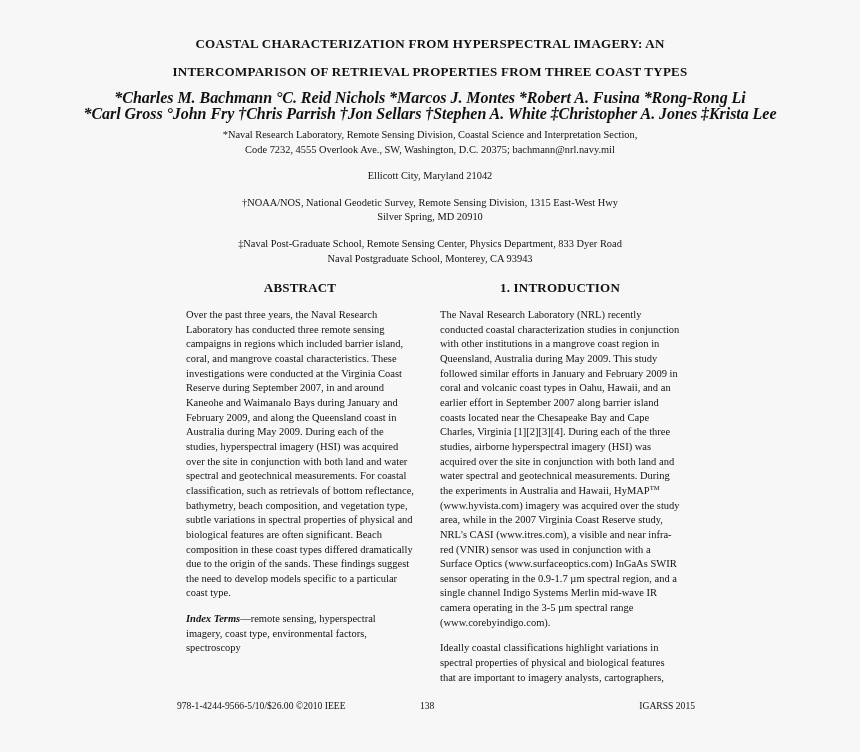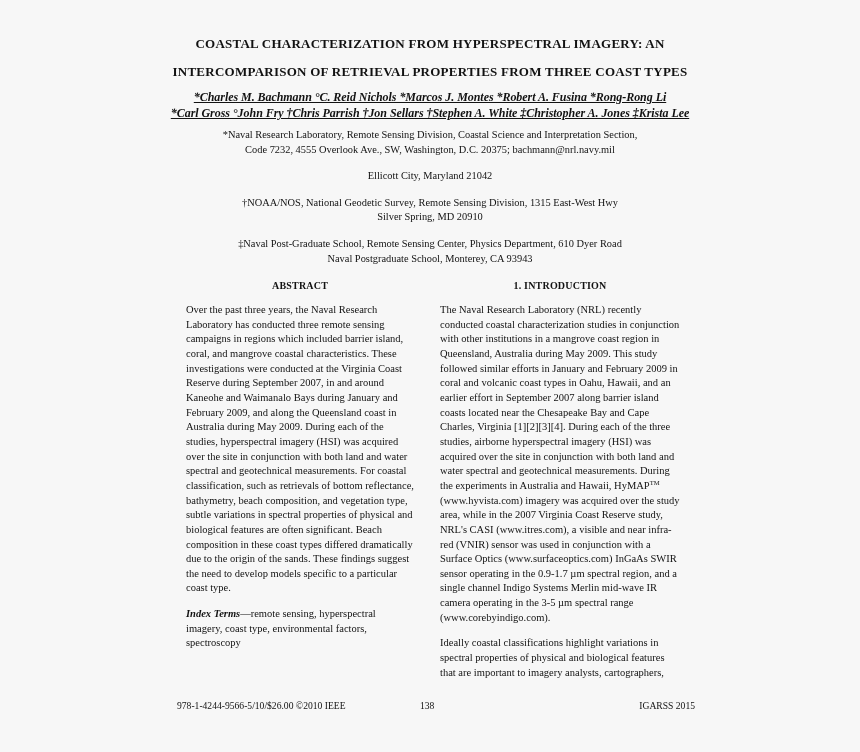--- a/index.html
+++ b/index.html
@@ -41,24 +41,23 @@
   .authors {
     position: absolute;
     left: 60px;
     top: 90px;
     width: 740px;
     text-align: center;
   }
   .author-line {
     font-style: italic;
     font-weight: bold;
-    font-size: 12px;
+    font-size: 16px;
     line-height: 15.5px;
     letter-spacing: -0.05px;
-    text-decoration: underline;
   }
 
   
   .affiliations {
     position: absolute;
     left: 90px;
     top: 128px;
     width: 680px;
     text-align: center;
   }
@@ -80,21 +79,21 @@
   .col {
     position: absolute;
     top: 0;
   }
   .col-left  { left: 186px; width: 228px; }
   .col-right { left: 440px; width: 240px; }
 
   .section-head {
     text-align: center;
     font-weight: bold;
-    font-size: 10px;
+    font-size: 13px;
     letter-spacing: 0.2px;
     margin: 0 0 12px 0;
   }
   .para {
     font-size: 10.5px;
     line-height: 14.65px;
     text-align: left;
     margin: 0 0 11px 0;
   }
   .para.gap-top { }
@@ -154,21 +153,21 @@
       <div class="affil-line">Code 7232, 4555 Overlook Ave., SW, Washington, D.C. 20375; bachmann@nrl.navy.mil</div>
     </div>
     <div class="affil">
       <div class="affil-line">Ellicott City, Maryland  21042</div>
     </div>
     <div class="affil">
       <div class="affil-line">†NOAA/NOS, National Geodetic Survey, Remote Sensing Division, 1315 East-West Hwy</div>
       <div class="affil-line">Silver Spring, MD 20910</div>
     </div>
     <div class="affil">
-      <div class="affil-line">‡Naval Post-Graduate School, Remote Sensing Center, Physics Department, 610 Dyer Road</div>
+      <div class="affil-line">‡Naval Post-Graduate School, Remote Sensing Center, Physics Department, 833 Dyer Road</div>
       <div class="affil-line">Naval Postgraduate School, Monterey, CA 93943</div>
     </div>
   </div>
 
   <div class="columns">
 
     <div class="col col-left">
       <div class="section-head">ABSTRACT</div>
       <p class="para">Over the past three years, the Naval Research Laboratory has conducted three remote sensing campaigns in regions which included barrier island, coral, and mangrove coastal characteristics.  These investigations were conducted at the Virginia Coast Reserve during September 2007, in and around Kaneohe and Waimanalo Bays during January and February 2009, and along the Queensland coast in Australia during May 2009. During each of the studies, hyperspectral imagery (HSI) was acquired over the site in conjunction with both land and water spectral and geotechnical measurements.  For coastal classification, such as retrievals of bottom reflectance, bathymetry, beach composition, and vegetation type, subtle variations in spectral properties of physical and biological features are often significant. Beach composition in these coast types differed dramatically due to the origin of the sands. These findings suggest the need to develop models specific to a particular coast type.</p>
       <p class="para gap-top"><span class="idx-label">Index Terms</span><span>—remote sensing, hyperspectral imagery, coast type, environmental factors, spectroscopy</span></p>

